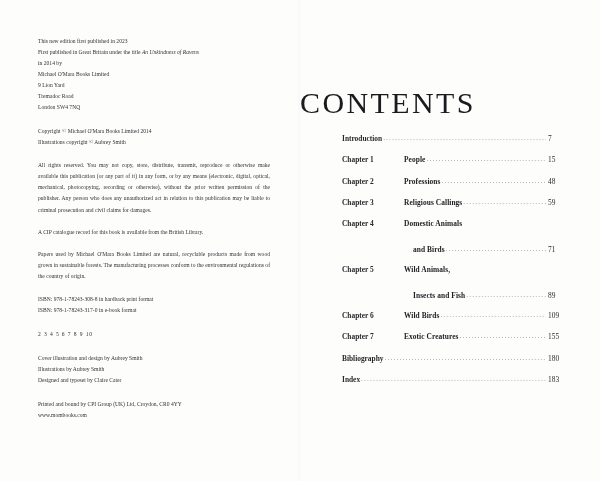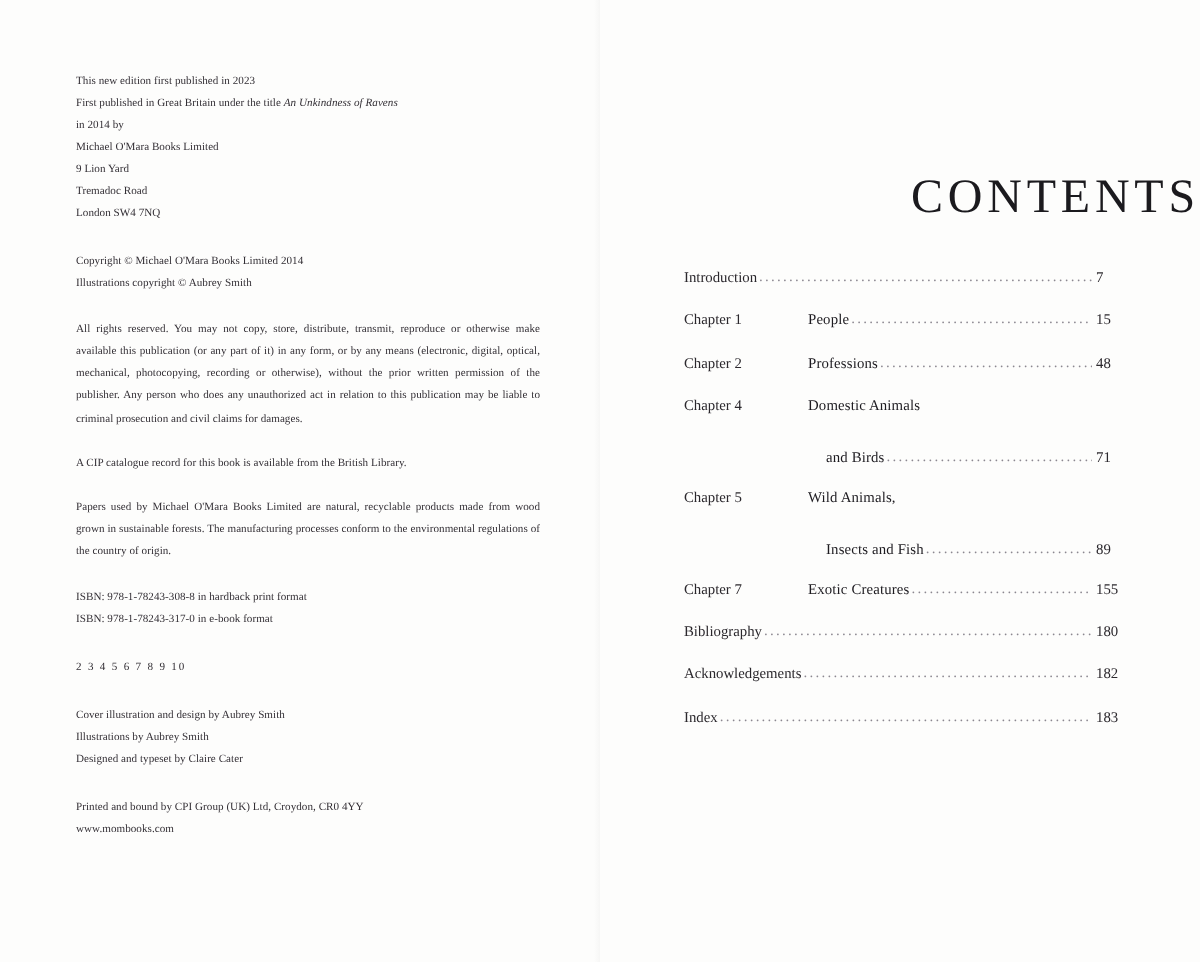--- a/index.html
+++ b/index.html
@@ -91,22 +91,22 @@
     background: #fdfdfc;
     box-sizing: border-box;
     padding: 0;
   }
 
   .contents-heading {
     position: absolute;
     top: 86px;
     left: 0;
     width: 300px;
-    text-align: right;
-    font-size: 24px;
+    text-align: left;
+    font-size: 30px;
     letter-spacing: 2.4px;
     color: #1b1a1e;
     font-weight: 400;
   }
 
   .toc {
     position: absolute;
     top: 134px;
     left: 42px;
     width: 220px;
@@ -124,25 +124,26 @@
   .toc-row.two-line {
     display: block;
     margin-bottom: 11.0px;
   }
 
   .toc-label {
     flex: 0 0 auto;
     white-space: nowrap;
     font-size: 7.4px;
     color: #2b282d;
+    font-weight: bold;
   }
   .toc-title {
     flex: 0 0 auto;
     white-space: nowrap;
-    font-weight: normal;
+    font-weight: bold;
     font-size: 7.4px;
     color: #1d1b20;
     letter-spacing: 0.08px;
   }
 
   
   .col-label {
     display: inline-block;
     width: 62px;
     flex: 0 0 62px;
@@ -261,20 +262,26 @@
         <span class="page-num">15</span>
       </div>
 
       <div class="toc-row">
         <span class="toc-label col-label">Chapter 2</span>
         <span class="toc-title">Professions</span>
         <span class="leader"></span>
         <span class="page-num">48</span>
       </div>
 
+      <div class="toc-row">
+        <span class="toc-label col-label">Chapter 3</span>
+        <span class="toc-title">Religious Callings</span>
+        <span class="leader"></span>
+        <span class="page-num">59</span>
+      </div>
 
       <div class="toc-row two-line">
         <div class="firstline">
           <span class="toc-label col-label">Chapter 4</span>
           <span class="toc-title">Domestic Animals</span>
         </div>
         <div class="subline">
           <span class="toc-title">and Birds</span>
           <span class="leader"></span>
           <span class="page-num">71</span>
@@ -286,39 +293,40 @@
           <span class="toc-label col-label">Chapter 5</span>
           <span class="toc-title">Wild Animals,</span>
         </div>
         <div class="subline">
           <span class="toc-title">Insects and Fish</span>
           <span class="leader"></span>
           <span class="page-num">89</span>
         </div>
       </div>
 
+      <div class="toc-row">
+        <span class="toc-label col-label">Chapter 6</span>
+        <span class="toc-title">Wild Birds</span>
+        <span class="leader"></span>
+        <span class="page-num">109</span>
+      </div>
 
       <div class="toc-row">
         <span class="toc-label col-label">Chapter 7</span>
         <span class="toc-title">Exotic Creatures</span>
         <span class="leader"></span>
         <span class="page-num">155</span>
       </div>
 
       <div class="toc-row plain-row" style="margin-top:6px;">
         <span class="toc-label col-label">Bibliography</span>
         <span class="leader"></span>
         <span class="page-num">180</span>
       </div>
 
-      <div class="toc-row plain-row">
-        <span class="toc-label">Acknowledgements</span>
-        <span class="leader"></span>
-        <span class="page-num">182</span>
-      </div>
 
       <div class="toc-row plain-row">
         <span class="toc-label col-label">Index</span>
         <span class="leader"></span>
         <span class="page-num">183</span>
       </div>
 
     </div>
   </div>
 

